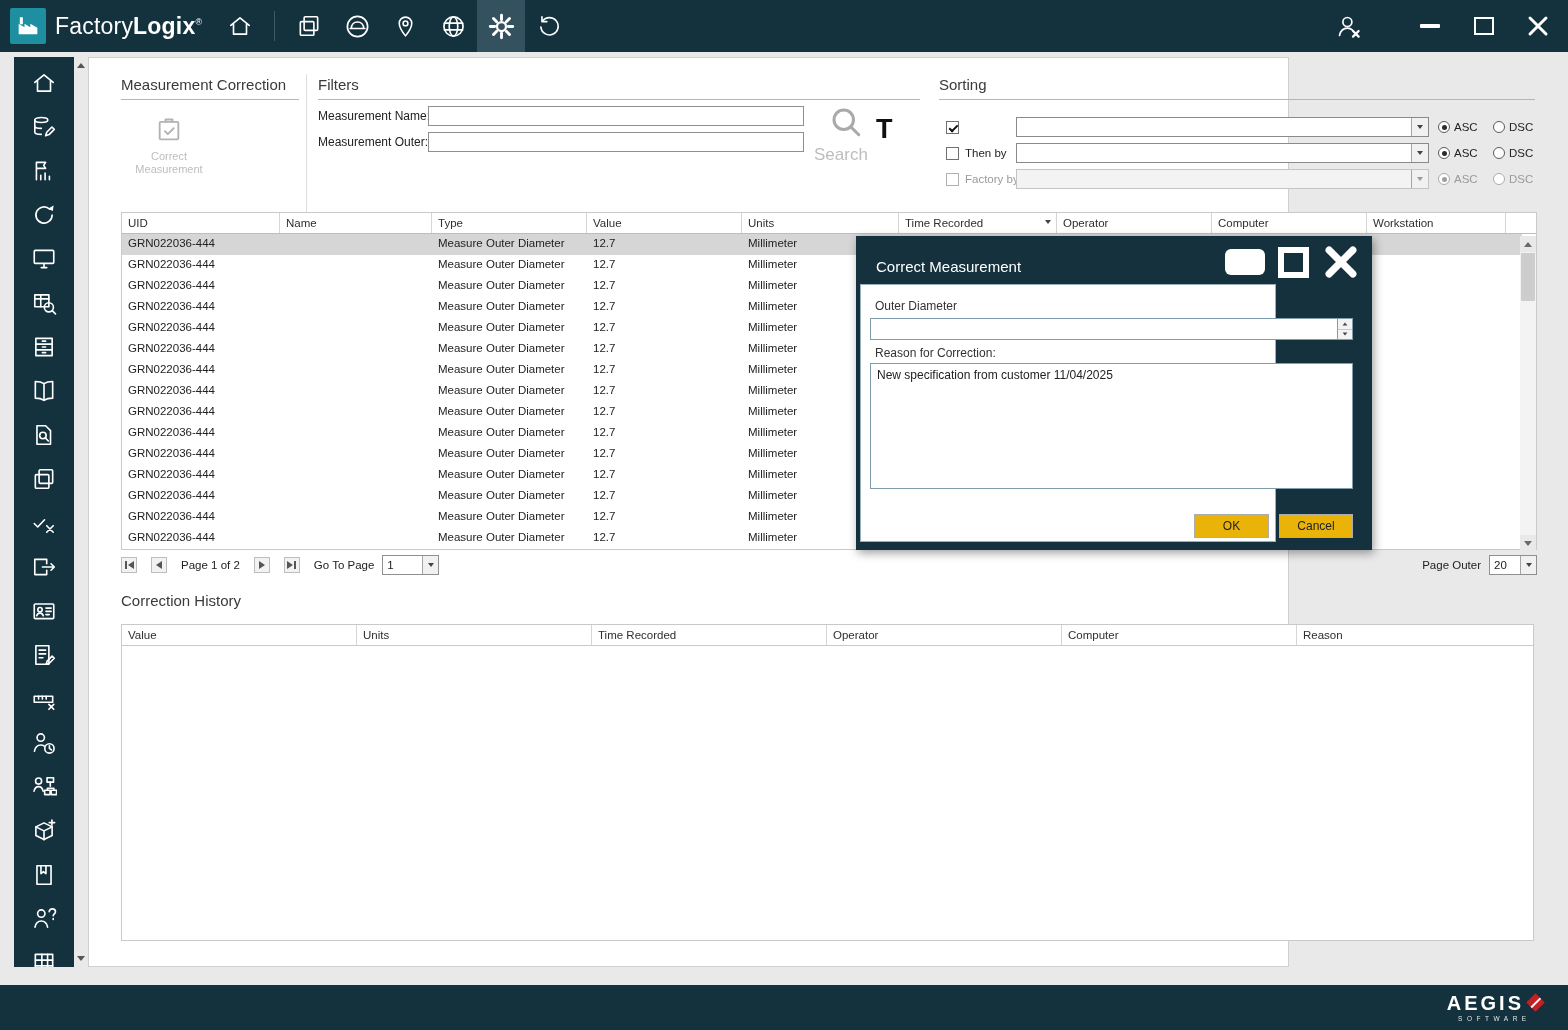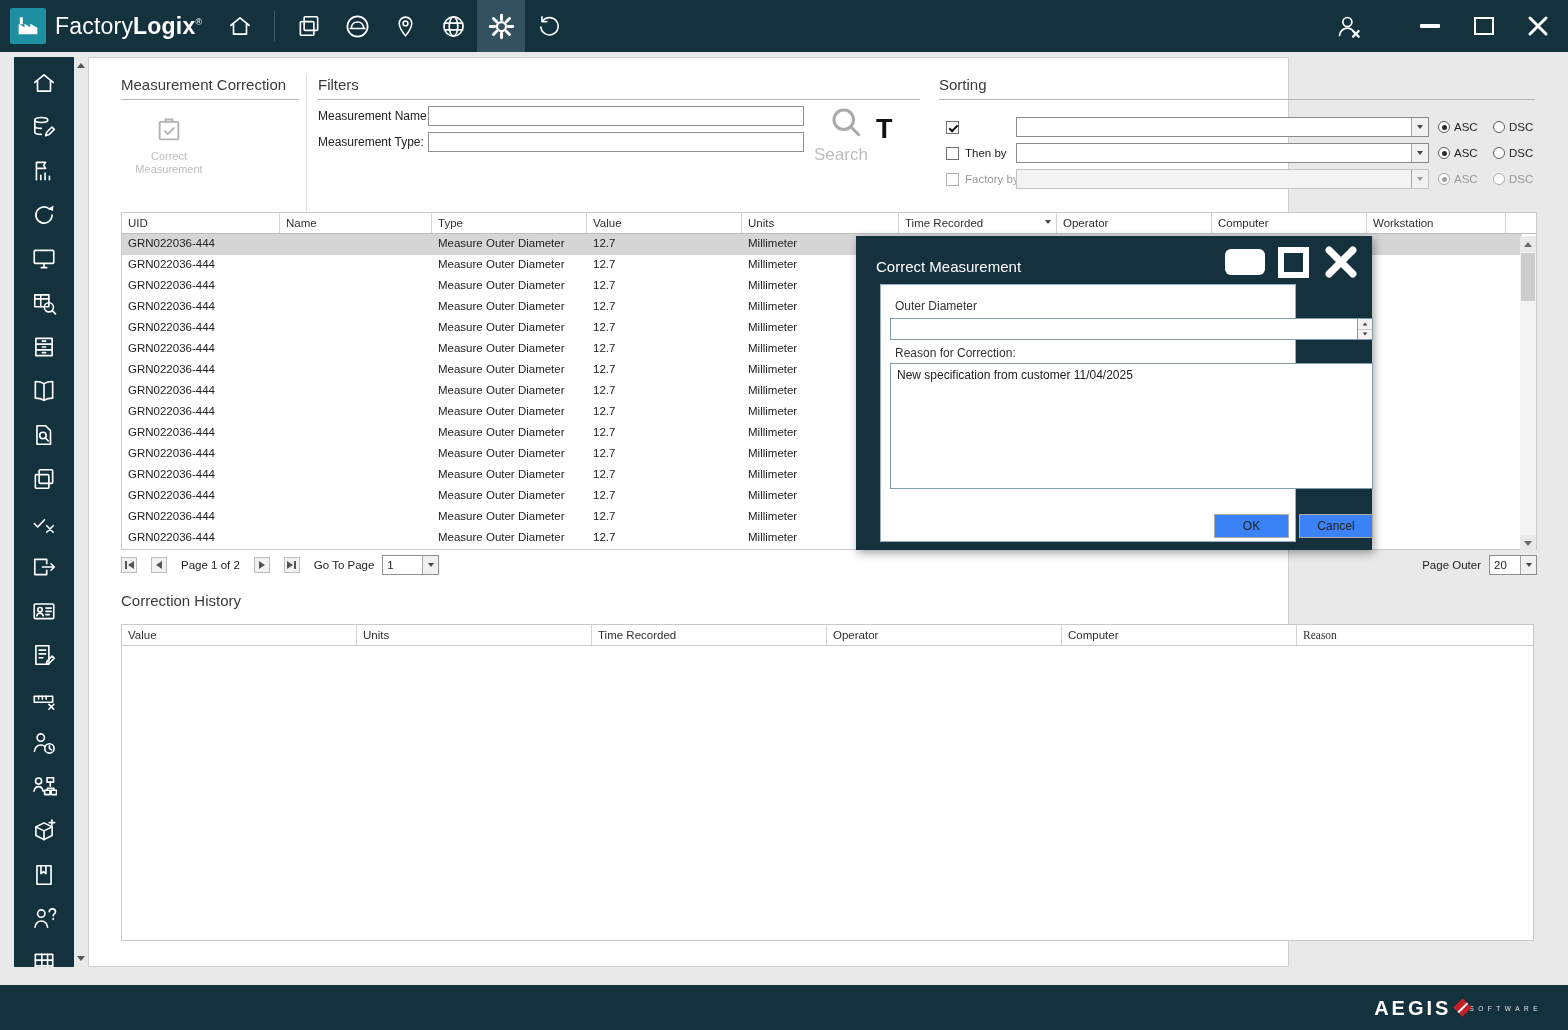--- a/index.html
+++ b/index.html
@@ -95,44 +95,44 @@
   .combo .arrow { position:absolute; right:0; top:0; bottom:0; width:16px; background:#f1f1f1; border-left:1px solid #a5a5a5; display:flex; align-items:center; justify-content:center; }
   .goto-combo { width:57px; margin-left:8px; }
   .ps-combo { width:48px; margin-left:8px; }
   .ps-label { margin-left:auto; white-space:nowrap; }
 
   
   .history-title { position:absolute; left:32px; top:534px; font-size:15px; color:#3a3a3a; }
   .htable { position:absolute; left:32px; top:566px; width:1413px; height:317px; border:1px solid #c9c9c9; background:#fff; }
   .hhead { display:grid; grid-template-columns:235px 235px 235px 235px 235px 236px; border-bottom:1px solid #c9c9c9; }
   .hth { font-size:11.5px; color:#2f2f2f; padding:4px 6px; border-right:1px solid #d6d6d6; white-space:nowrap; cursor:pointer; }
-  .hth:last-child { border-right:none;font-family:Liberation Serif, serif; }
+  .hth:last-child { border-right:none; }
 
   
   .modal { position:absolute; left:856px; top:236px; width:516px; height:314px; background:#15313e; box-shadow:2px 3px 9px rgba(0,0,0,.38); z-index:50; }
   .modal-title { position:absolute; left:20px; top:22px; color:#fff; font-size:15px; }
   .modal-controls { position:absolute; right:12px; top:4px; height:44px; display:flex; align-items:center; gap:13px; }
   .mw-btn { display:flex; align-items:center; justify-content:center; cursor:pointer; }
   .mw-min { width:40px; height:26px; background:#fff; border-radius:6px; }
   .mw-max { width:31px; height:31px; border:6px solid #fff; }
-  .modal-body { position:absolute; left:24px; top:48px; width:416px; height:258px; background:#fff; border:1px solid #9ab0bc; }
+  .modal-body { position:absolute; left:4px; top:48px; width:416px; height:258px; background:#fff; border:1px solid #9ab0bc; }
   .mb-label { position:absolute; left:14px; font-size:12px; color:#333; }
   .num-input { position:absolute; left:9px; top:33px; width:483px; height:22px; border:1px solid #7f9dad; background:#fff; display:flex; }
   .num-field { flex:1; border:none; outline:none; font-size:12px; padding:0 4px; font-family:"Liberation Sans",sans-serif; }
   .spinner { width:15px; border-left:1px solid #7f9dad; display:flex; flex-direction:column; }
   .spin-half { flex:1; display:flex; align-items:center; justify-content:center; background:#f3f3f3; cursor:pointer; }
   .spin-half:first-child { border-bottom:1px solid #c9c9c9; }
   .reason-box { position:absolute; left:9px; top:78px; width:483px; height:126px; border:1px solid #7f9dad; font-size:12px; padding:4px 6px; color:#222; font-family:"Liberation Sans",sans-serif; resize:none; outline:none; }
-  .m-btn { position:absolute; top:229px; height:24px; background:#3b82f6; border:1px solid #acacac; font-size:12px; color:#222; text-align:center; line-height:22px; cursor:pointer; }
+  .m-btn { position:absolute; top:229px; height:24px; background:#eab308; border:1px solid #acacac; font-size:12px; color:#222; text-align:center; line-height:22px; cursor:pointer; }
   .btn-ok { left:333px; width:75px; }
   .btn-cancel { left:418px; width:74px; }
 
   
   .footer { position:absolute; left:0; right:0; bottom:0; height:45px; background:#14313e; display:flex; align-items:center; justify-content:flex-end; padding-right:26px; }
-  .aegis { display:flex; align-items:center; }
+  .aegis { display:flex; flex-direction:column; align-items:center; }
   .aegis-top { display:flex; align-items:flex-start; gap:5px; }
   .aegis-word { color:#fff; font-size:20px; font-weight:bold; letter-spacing:3px; line-height:20px; }
   .diamond { width:13px; height:13px; background:#c32026; transform:rotate(45deg); margin-top:3px; position:relative; overflow:hidden; }
   .diamond::after { content:""; position:absolute; left:6px; top:-2px; width:2px; height:18px; background:#fff; }
   .aegis-sub { color:#dfe6ea; font-size:6.5px; letter-spacing:4.5px; margin-top:2px; }
 </style>
 </head>
 <body>
 
 <div class="app">
@@ -376,21 +376,21 @@
 
     <div class="v-sep"></div>
 
     <div class="filters-block">
       <div class="section-title">Filters</div>
       <div class="f-row">
         <span class="f-label">Measurement Name:</span>
         <input class="f-input" type="text" value="" style="">
       </div>
       <div class="f-row">
-        <span class="f-label">Measurement Type:</span>
+        <span class="f-label">Measurement Outer:</span>
         <input class="f-input" type="text" value="" style="">
       </div>
       <div class="search-btn">
         <svg width="36" height="36" viewBox="0 0 24 24" fill="none" stroke="#a9a9a9" stroke-width="2" stroke-linecap="round">
             <circle cx="10.5" cy="10.5" r="6.5"></circle>
             <path d="M15.3 15.3l5.2 5.2"></path>
           </svg>
         <div>Search</div>
       </div>
       <div class="text-filter">T</div>

